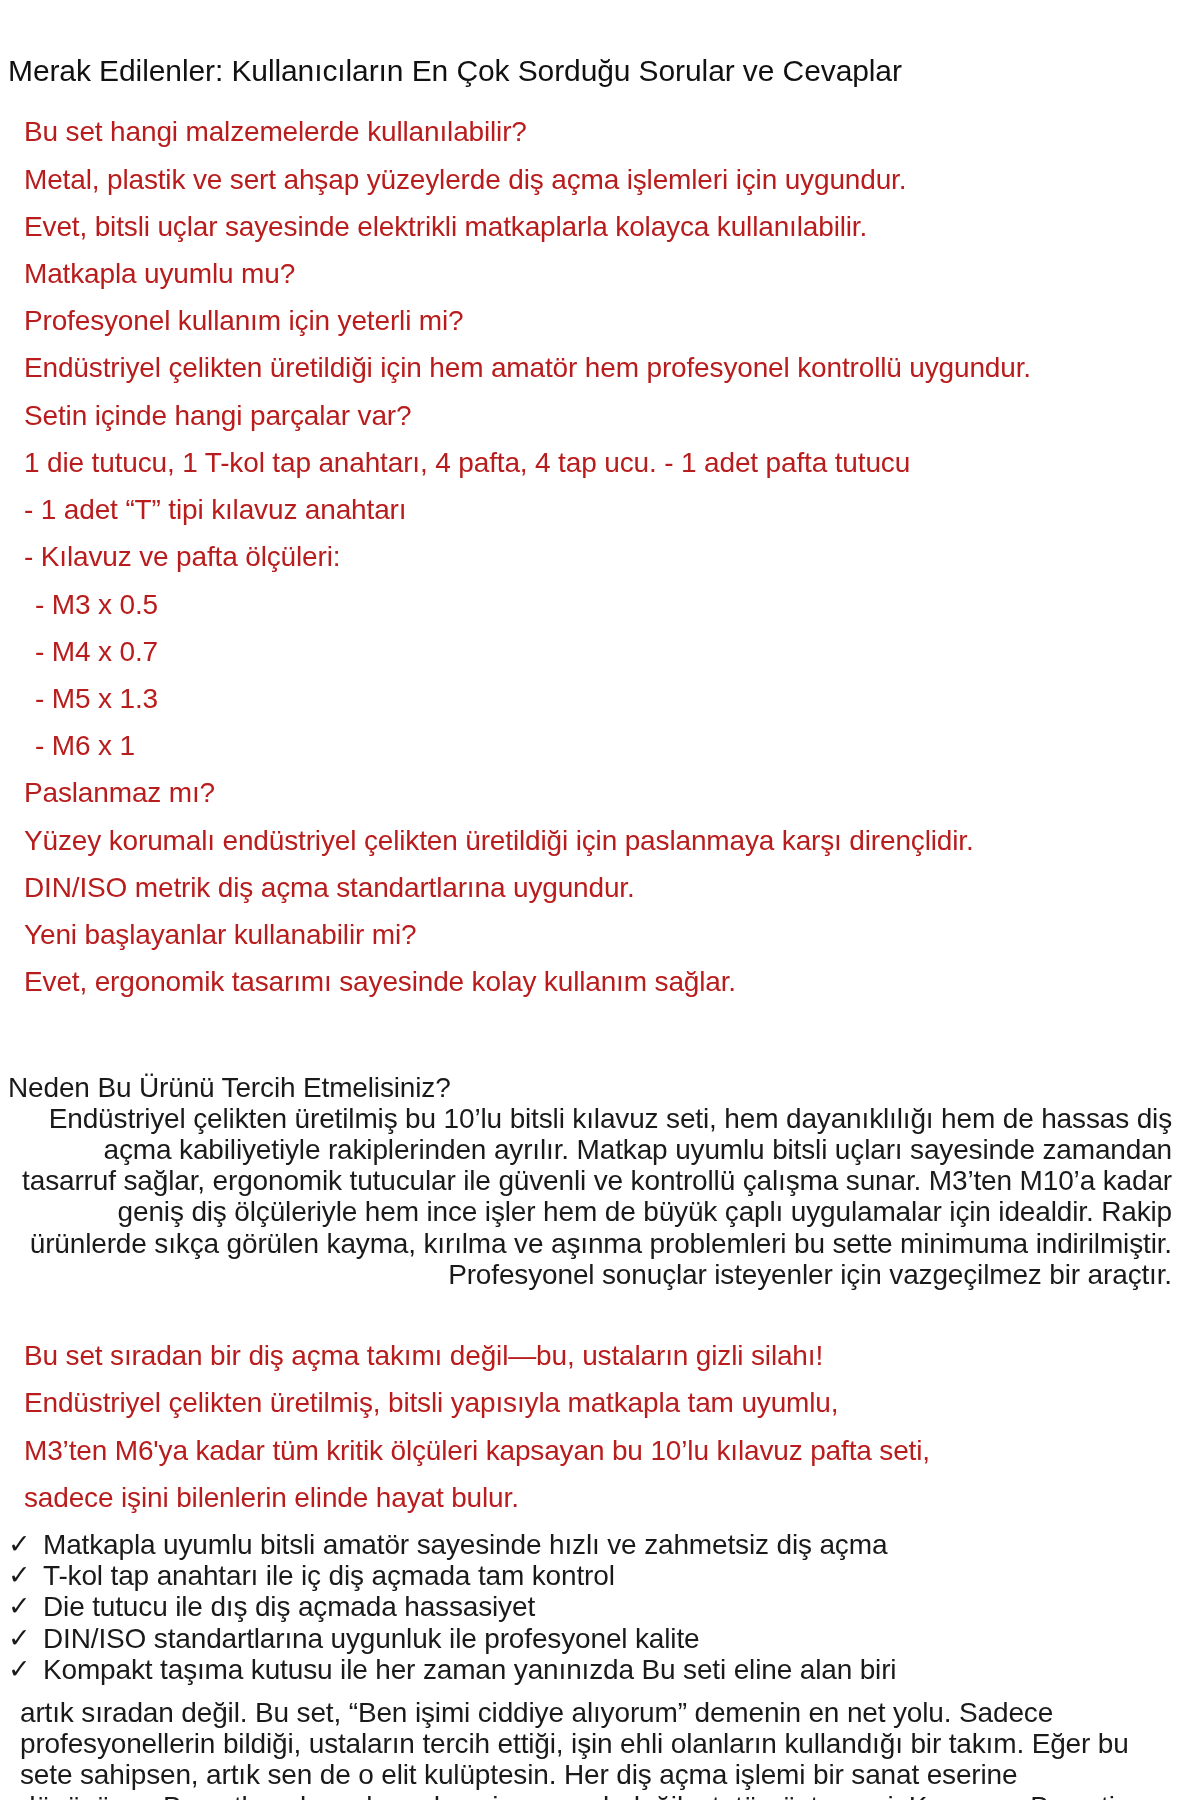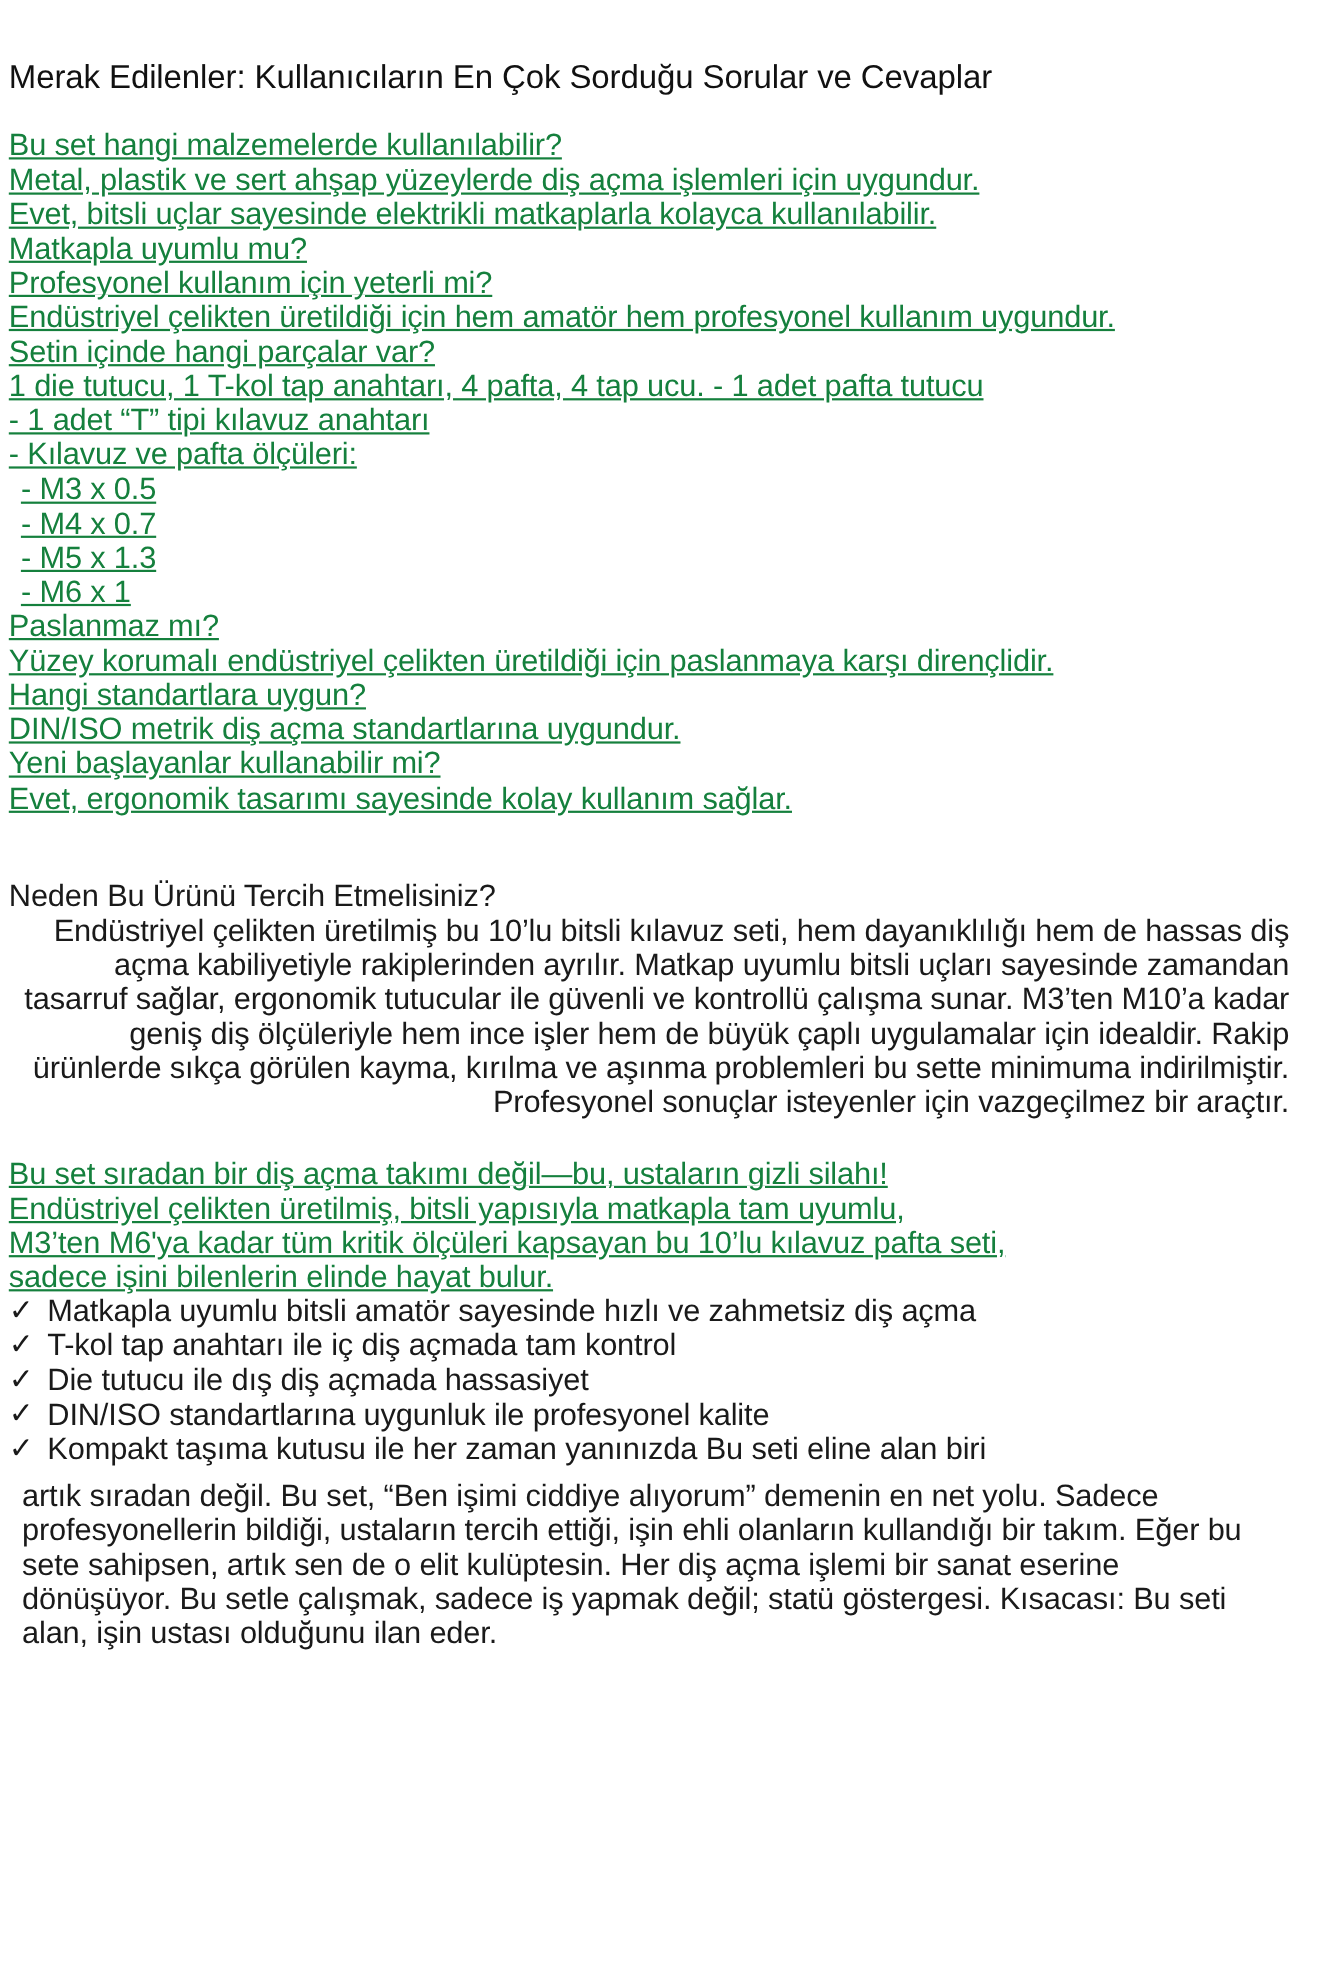--- a/index.html
+++ b/index.html
@@ -31,24 +31,23 @@
     white-space: nowrap;
   }
   .block {
     margin: 0;
   }
   .line {
     font-size: 28px;
     line-height: 1.115;
     font-weight: 400;
     letter-spacing: -0.15px;
-    color: #15803d;
-    margin: 0;
+    color: #b91c1c;
+    margin: 16px;
     white-space: pre-wrap;
-    text-decoration: underline;
   }
   .indent-1 { padding-left: 0; }
   .indent-2 { padding-left: 11px; }
   .spacer-lg { height: 58px; }
   .spacer-md { height: 34px; }
   .para {
     font-size: 28px;
     line-height: 1.115;
     letter-spacing: -0.15px;
     color: #1a1a1a;
@@ -104,38 +103,37 @@
 <div class="page">
 
   <h1 class="doc-title">Merak Edilenler: Kullanıcıların En Çok Sorduğu Sorular ve Cevaplar</h1>
 
   <div class="block">
     <p class="line">Bu set hangi malzemelerde kullanılabilir?</p>
     <p class="line">Metal, plastik ve sert ahşap yüzeylerde diş açma işlemleri için uygundur.</p>
     <p class="line">Evet, bitsli uçlar sayesinde elektrikli matkaplarla kolayca kullanılabilir.</p>
     <p class="line">Matkapla uyumlu mu?</p>
     <p class="line">Profesyonel kullanım için yeterli mi?</p>
-    <p class="line">Endüstriyel çelikten üretildiği için hem amatör hem profesyonel kullanım uygundur.</p>
+    <p class="line">Endüstriyel çelikten üretildiği için hem amatör hem profesyonel kontrollü uygundur.</p>
     <p class="line">Setin içinde hangi parçalar var?</p>
     <p class="line">1 die tutucu, 1 T-kol tap anahtarı, 4 pafta, 4 tap ucu. - 1 adet pafta tutucu</p>
   </div>
 
   <div class="block">
     <p class="line indent-1">- 1 adet “T” tipi kılavuz anahtarı</p>
     <p class="line indent-1">- Kılavuz ve pafta ölçüleri:</p>
     <p class="line indent-2">- M3 x 0.5</p>
     <p class="line indent-2">- M4 x 0.7</p>
     <p class="line indent-2">- M5 x 1.3</p>
     <p class="line indent-2">- M6 x 1</p>
   </div>
 
   <div class="block">
     <p class="line">Paslanmaz mı?</p>
     <p class="line">Yüzey korumalı endüstriyel çelikten üretildiği için paslanmaya karşı dirençlidir.</p>
-    <p class="line">Hangi standartlara uygun?</p>
     <p class="line">DIN/ISO metrik diş açma standartlarına uygundur.</p>
     <p class="line">Yeni başlayanlar kullanabilir mi?</p>
     <p class="line">Evet, ergonomik tasarımı sayesinde kolay kullanım sağlar.</p>
   </div>
 
   <div class="spacer-lg"></div>
 
   <div class="block">
     <p class="section-head">Neden Bu Ürünü Tercih Etmelisiniz?</p>
     <p class="para">Endüstriyel çelikten üretilmiş bu 10’lu bitsli kılavuz seti, hem dayanıklılığı hem de hassas diş açma kabiliyetiyle rakiplerinden ayrılır. Matkap uyumlu bitsli uçları sayesinde zamandan tasarruf sağlar, ergonomik tutucular ile güvenli ve kontrollü çalışma sunar. M3’ten M10’a kadar geniş diş ölçüleriyle hem ince işler hem de büyük çaplı uygulamalar için idealdir. Rakip ürünlerde sıkça görülen kayma, kırılma ve aşınma problemleri bu sette minimuma indirilmiştir. Profesyonel sonuçlar isteyenler için vazgeçilmez bir araçtır.</p>

